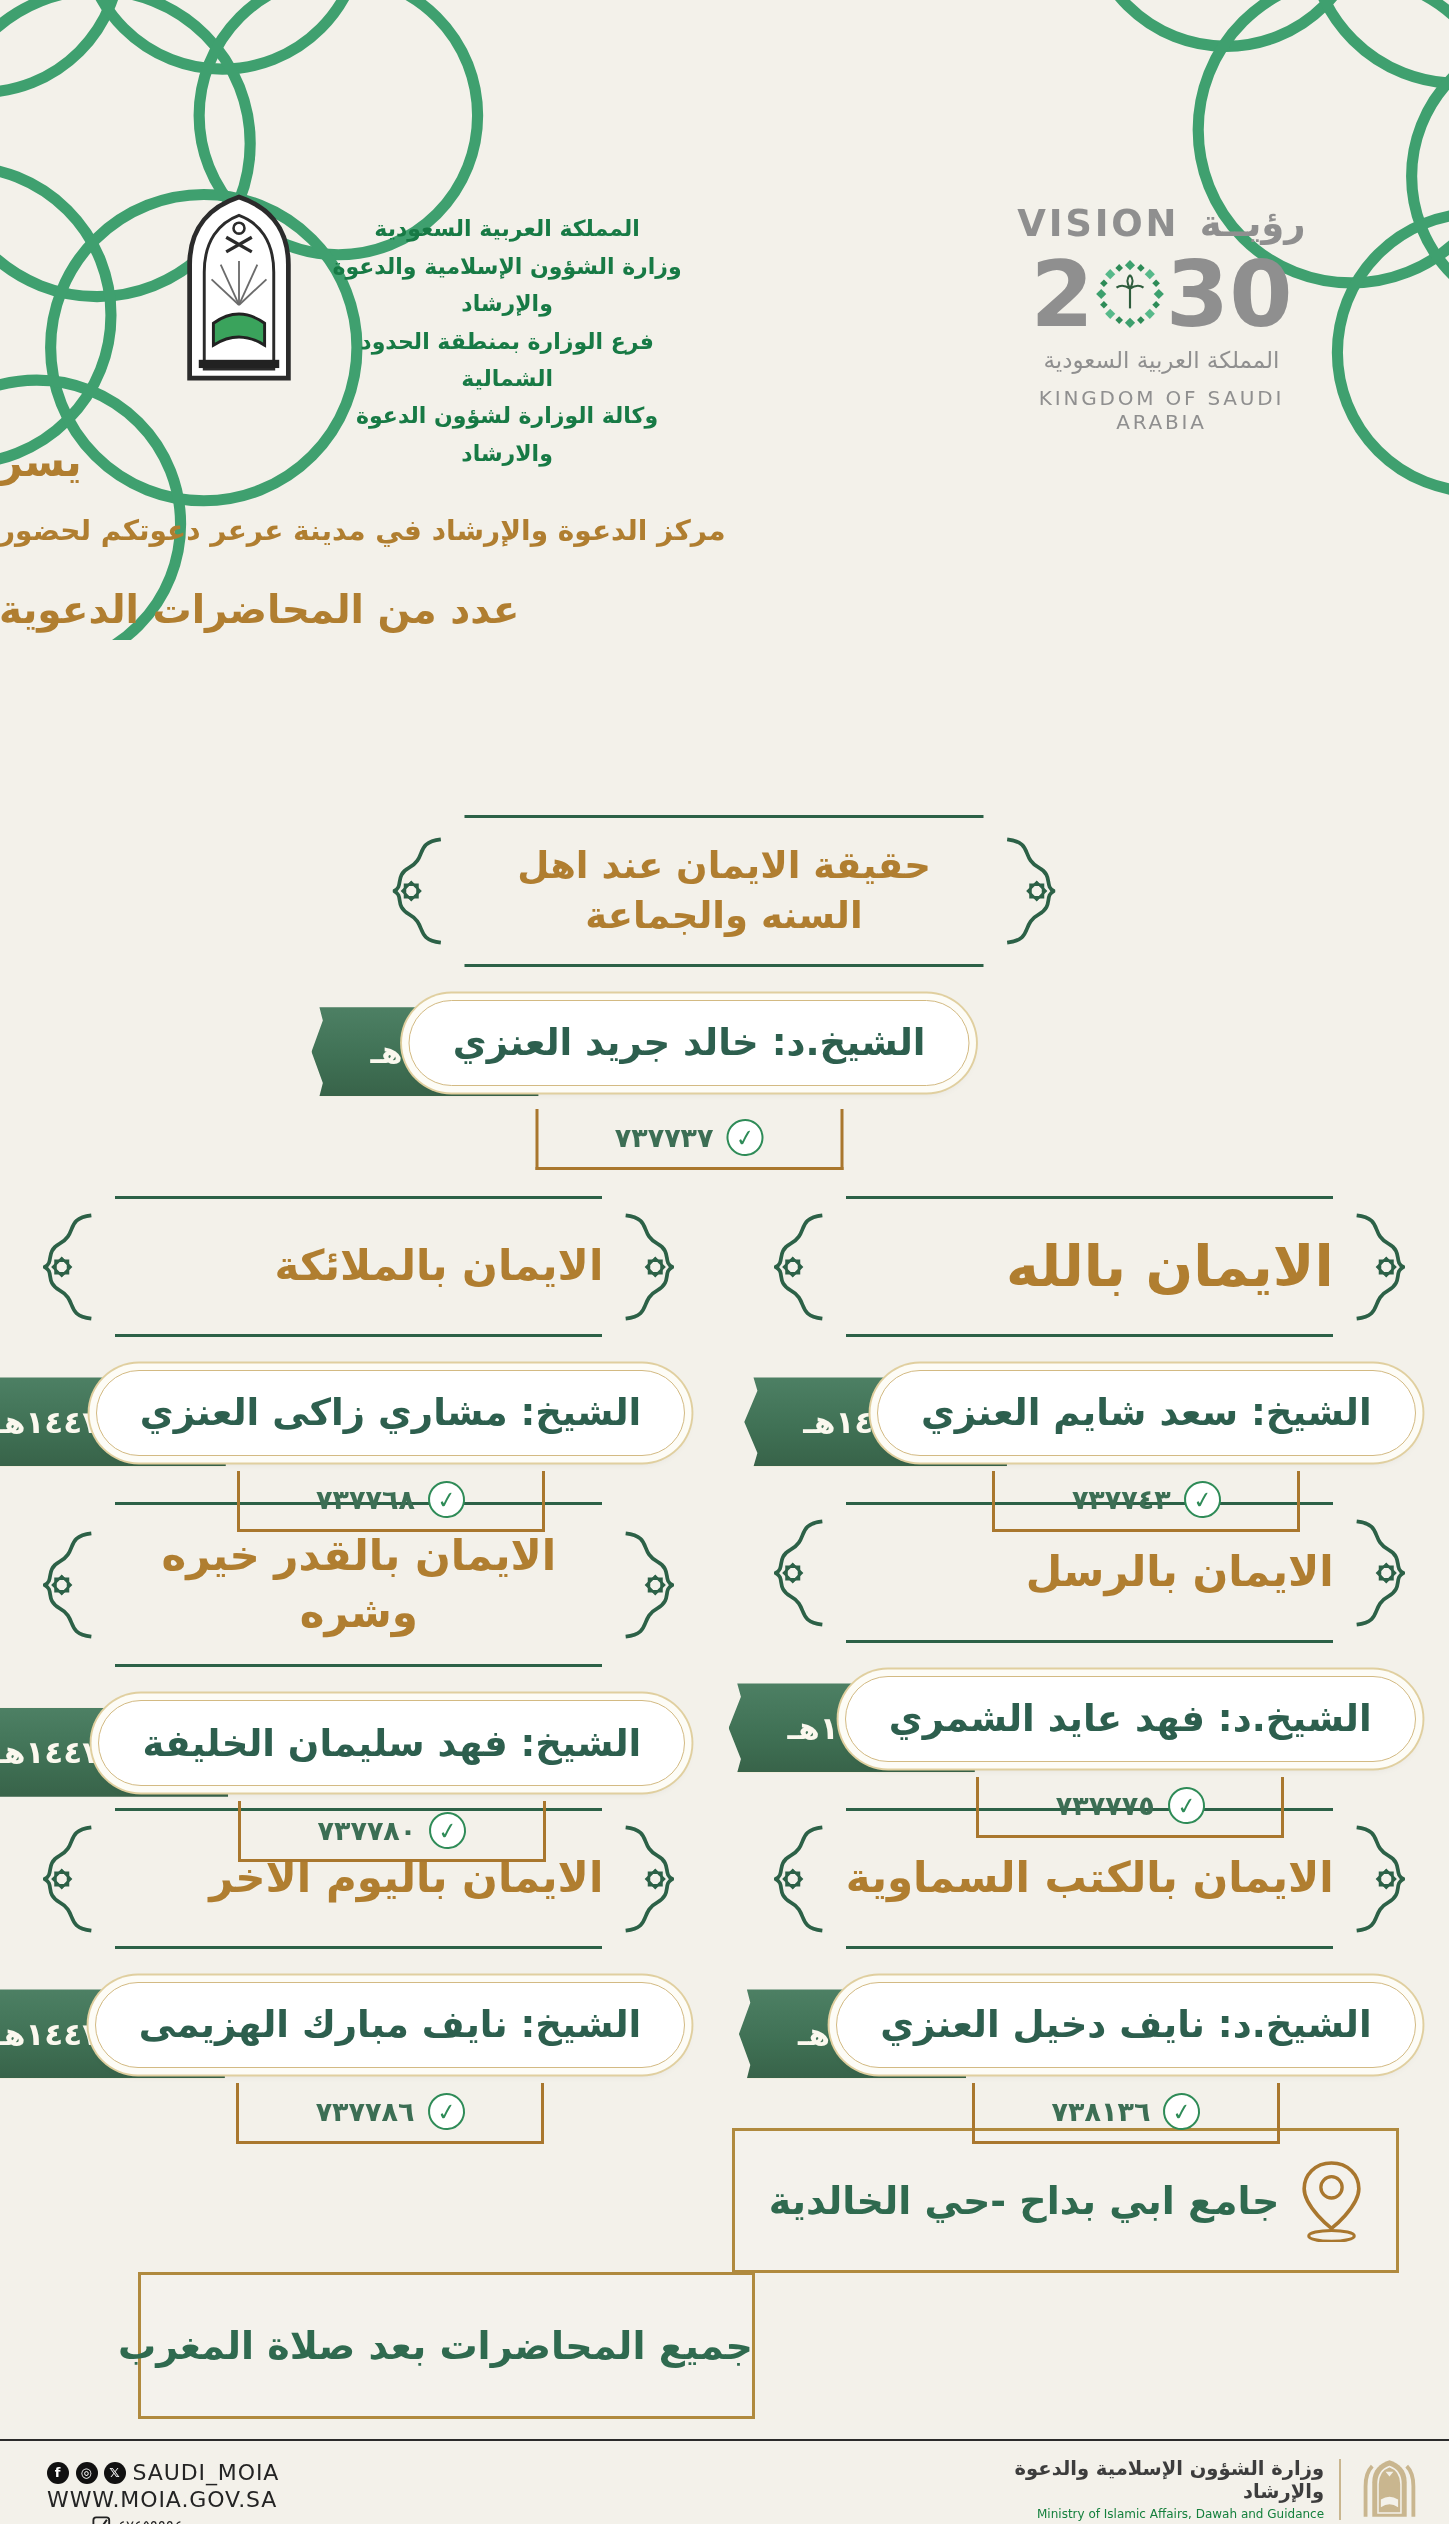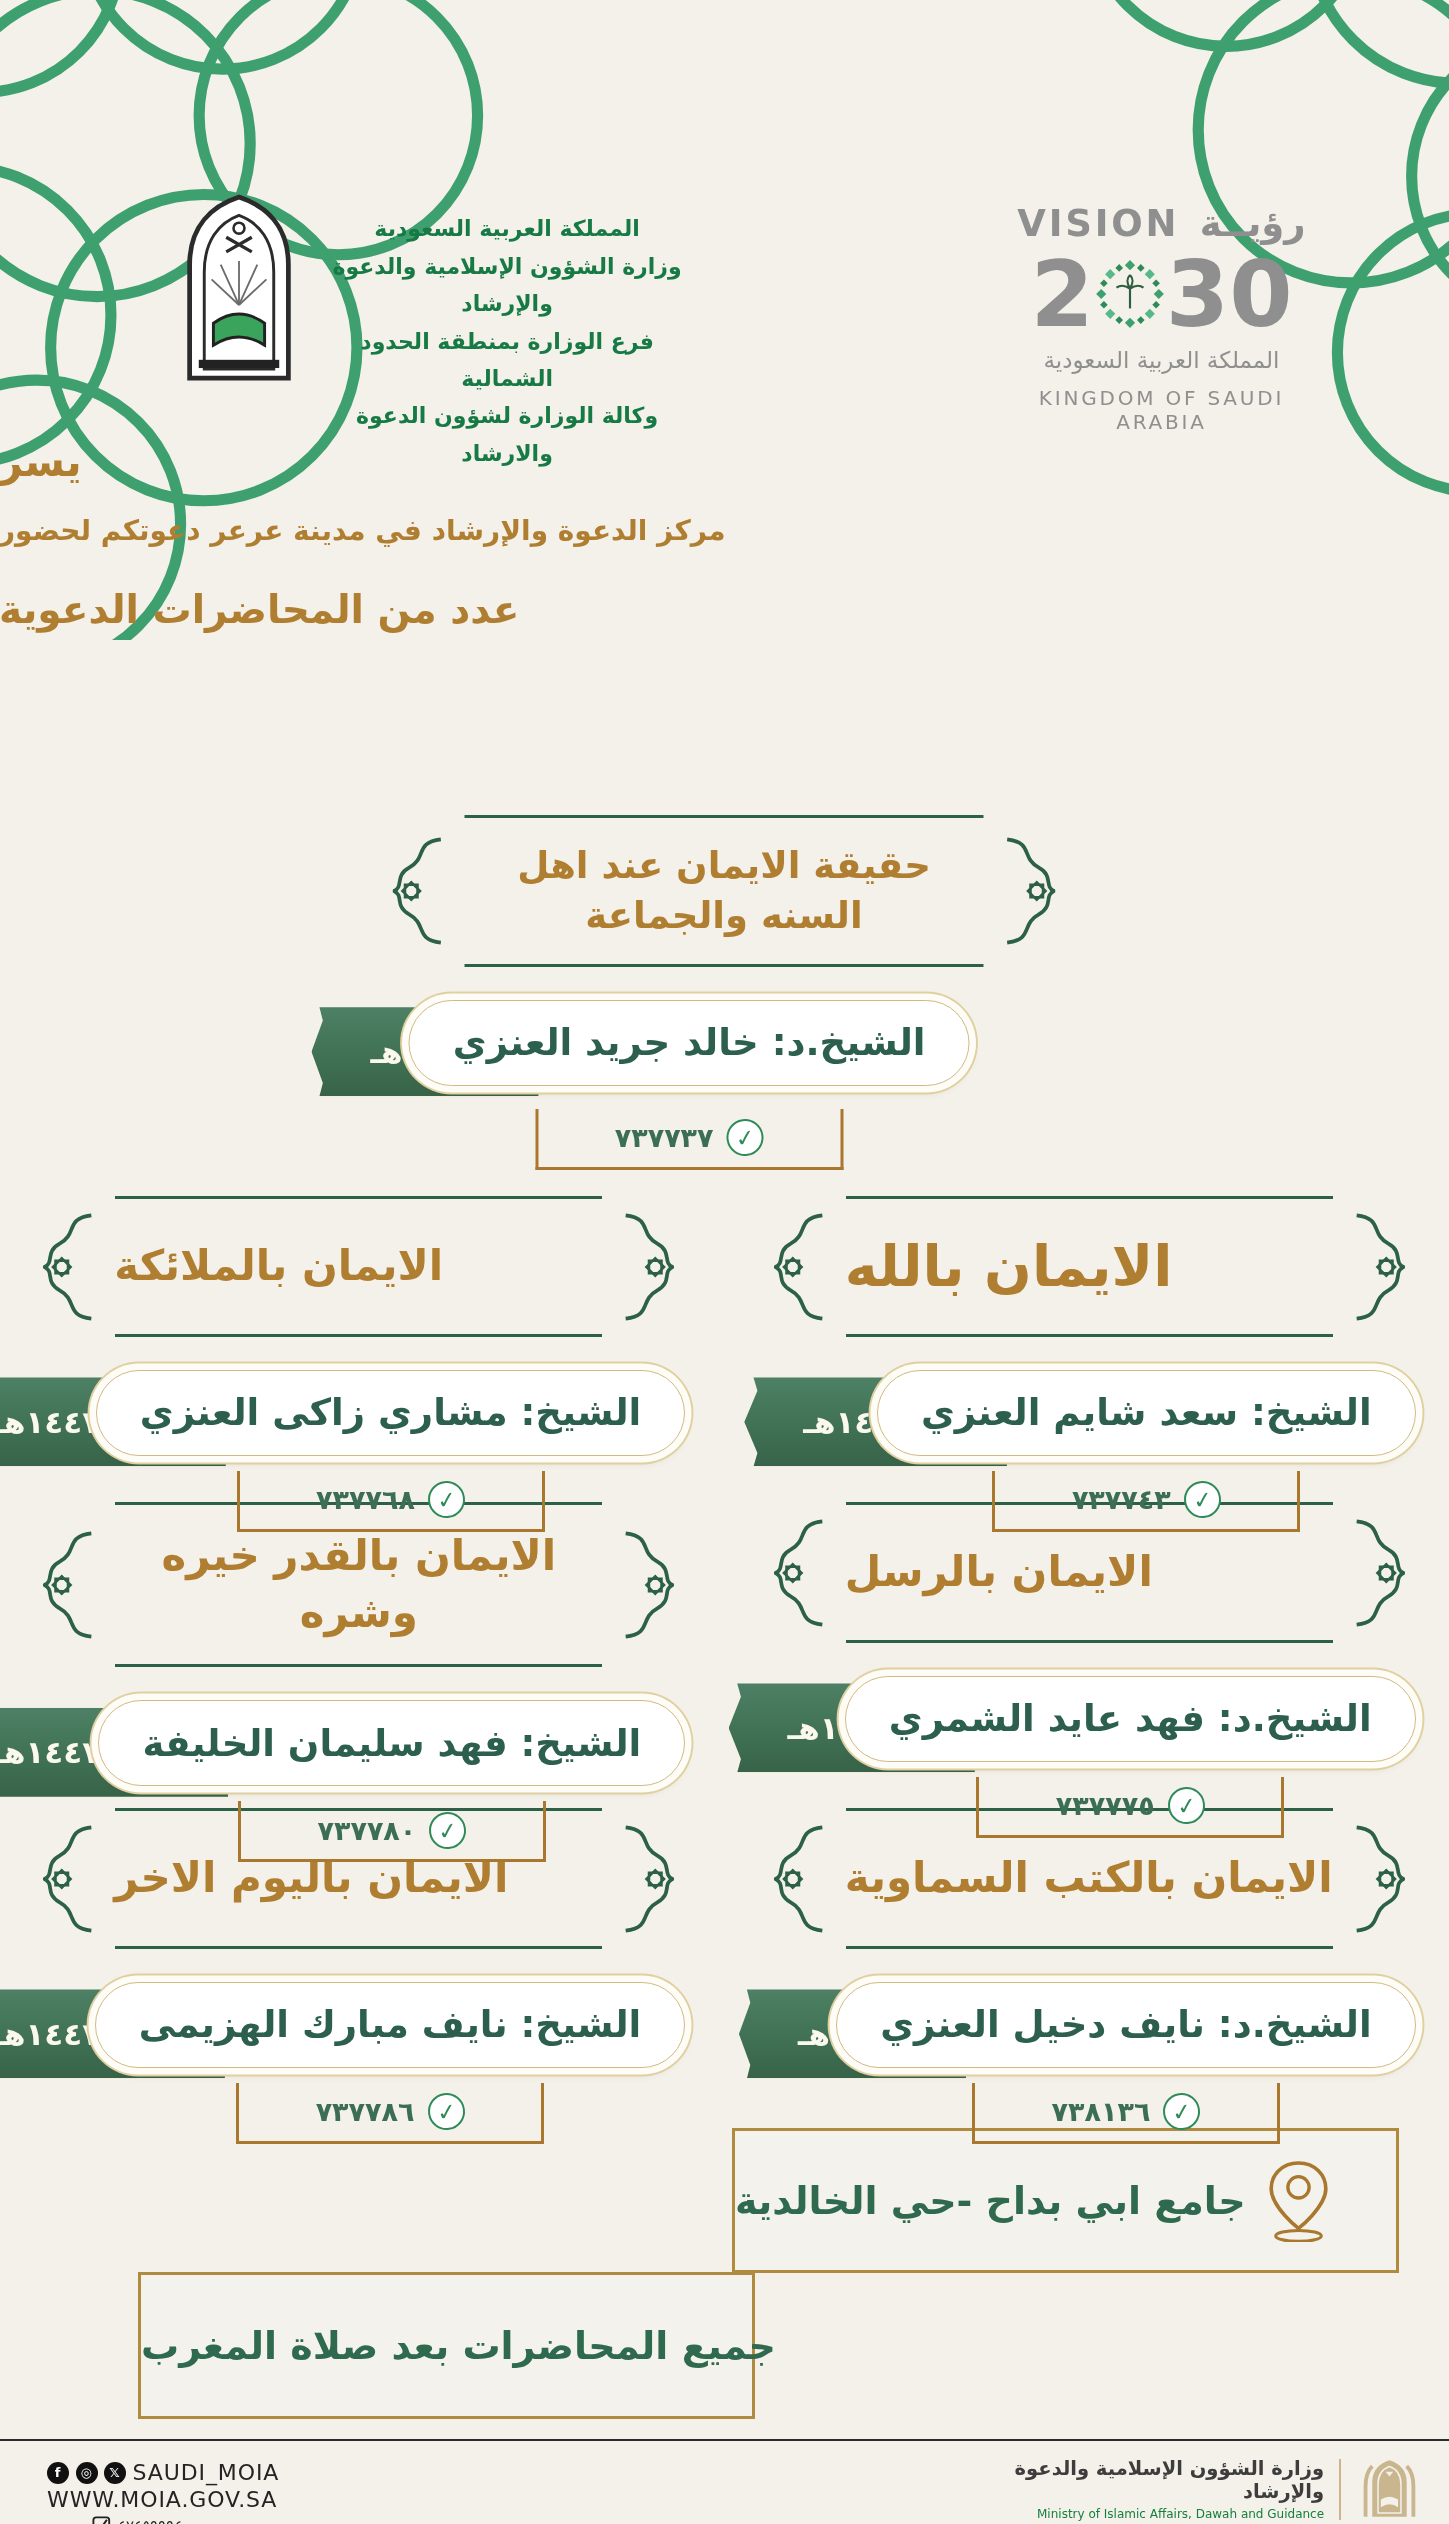--- a/index.html
+++ b/index.html
@@ -25,21 +25,21 @@
   
   .intro{position:absolute;top:438px;left:0;right:0;text-align:left;color:#b07e30;font-weight:bold;}
   .intro-l1{font-size:41px;margin-bottom:28px;}
   .intro-l2{font-size:28px;margin-bottom:40px;}
   .intro-l3{font-size:39px;}
   
   .card{position:relative;width:701px;}
   .card--center{position:absolute;top:815px;left:50%;transform:translateX(-50%);width:733px;}
   .row{position:absolute;left:0;right:0;display:flex;justify-content:space-between;padding:0 9.3px;}
   #row2{top:1196px}#row3{top:1502px}#row4{top:1808px}
-  .frame{position:relative;margin:0 48px;padding:26px 58px;display:flex;align-items:center;justify-content:flex-end;min-height:89px;}
+  .frame{position:relative;margin:0 48px;padding:26px 58px;display:flex;align-items:center;justify-content:flex-start;min-height:89px;}
   .frame::before,.frame::after{content:"";position:absolute;left:59px;right:59px;border-top:3.2px solid #2c6147;}
   .frame::before{top:0}.frame::after{bottom:0}
   .orn{position:absolute;width:50px;height:119px;top:50%;}
   .orn-left{left:-13px;transform:translateY(-50%);}
   .orn-right{right:-13px;transform:translateY(-50%) scaleX(-1);}
   .card-title{color:#b07e30;font-weight:bold;font-size:42px;text-align:center;line-height:1.35;}
   .card--center .card-title{font-size:37px;}
   .title-xl{font-size:56px;}
   .below{display:flex;align-items:flex-start;position:relative;margin-top:33px;height:176px;}
   .pill-stack{display:flex;flex-direction:column;align-items:center;z-index:2;margin-inline-start:24px;}
@@ -55,21 +55,21 @@
     background:#fff;transform:rotate(-8deg);}
   .ribbon{flex:1;height:89px;margin-top:7.4px;z-index:1;margin-inline-start:-130px;
     background:linear-gradient(180deg,#4d8064 0%,#3f7054 60%,#386349 100%);
     clip-path:polygon(0 50%,5% 15%,3.5% 0,100% 0,100% 100%,3.5% 100%,5% 85%);
     filter:drop-shadow(0 0 2.8px #e8d7a8);
     display:flex;align-items:center;justify-content:flex-end;}
   .card--left .ribbon{margin-left:-74px;}
   .card--right .ribbon,.card--center .ribbon{margin-left:5.6px;}
   .ribbon span{font-size:31px;font-weight:bold;color:#fbf8ee;padding-left:59px;white-space:nowrap;}
   
-  .infobox{position:absolute;border:3.2px solid #b08a3e;display:flex;align-items:center;justify-content:flex-end;gap:22px;background:rgba(255,255,255,.12);}
+  .infobox{position:absolute;border:3.2px solid #b08a3e;display:flex;align-items:center;justify-content:center;gap:22px;background:rgba(255,255,255,.12);}
   .location-box{top:2128px;left:733px;width:661px;height:139px;}
   .time-box{top:2272px;left:139px;width:611px;height:141px;}
   .infobox .txt{font-size:38px;font-weight:bold;color:#2f6a4f;white-space:nowrap;}
   
   .footer-line{position:absolute;top:2439px;left:0;right:0;border-top:2.8px solid #2b2b2b;}
   .footer-left{position:absolute;top:2460px;left:48px;direction:ltr;text-align:left;color:#242424;}
   .social-row{display:flex;align-items:center;gap:6.5px;font-size:22px;letter-spacing:0.9px;}
   .sicon{width:22px;height:22px;border-radius:50%;background:#111;color:#fff;display:flex;align-items:center;justify-content:center;font-size:13px;font-weight:bold;}
   .site{font-size:22px;margin-top:1.9px;letter-spacing:0.9px;}
   .license{display:flex;align-items:center;gap:7.4px;margin:4.6px 0 0 45px;font-size:15px;}

